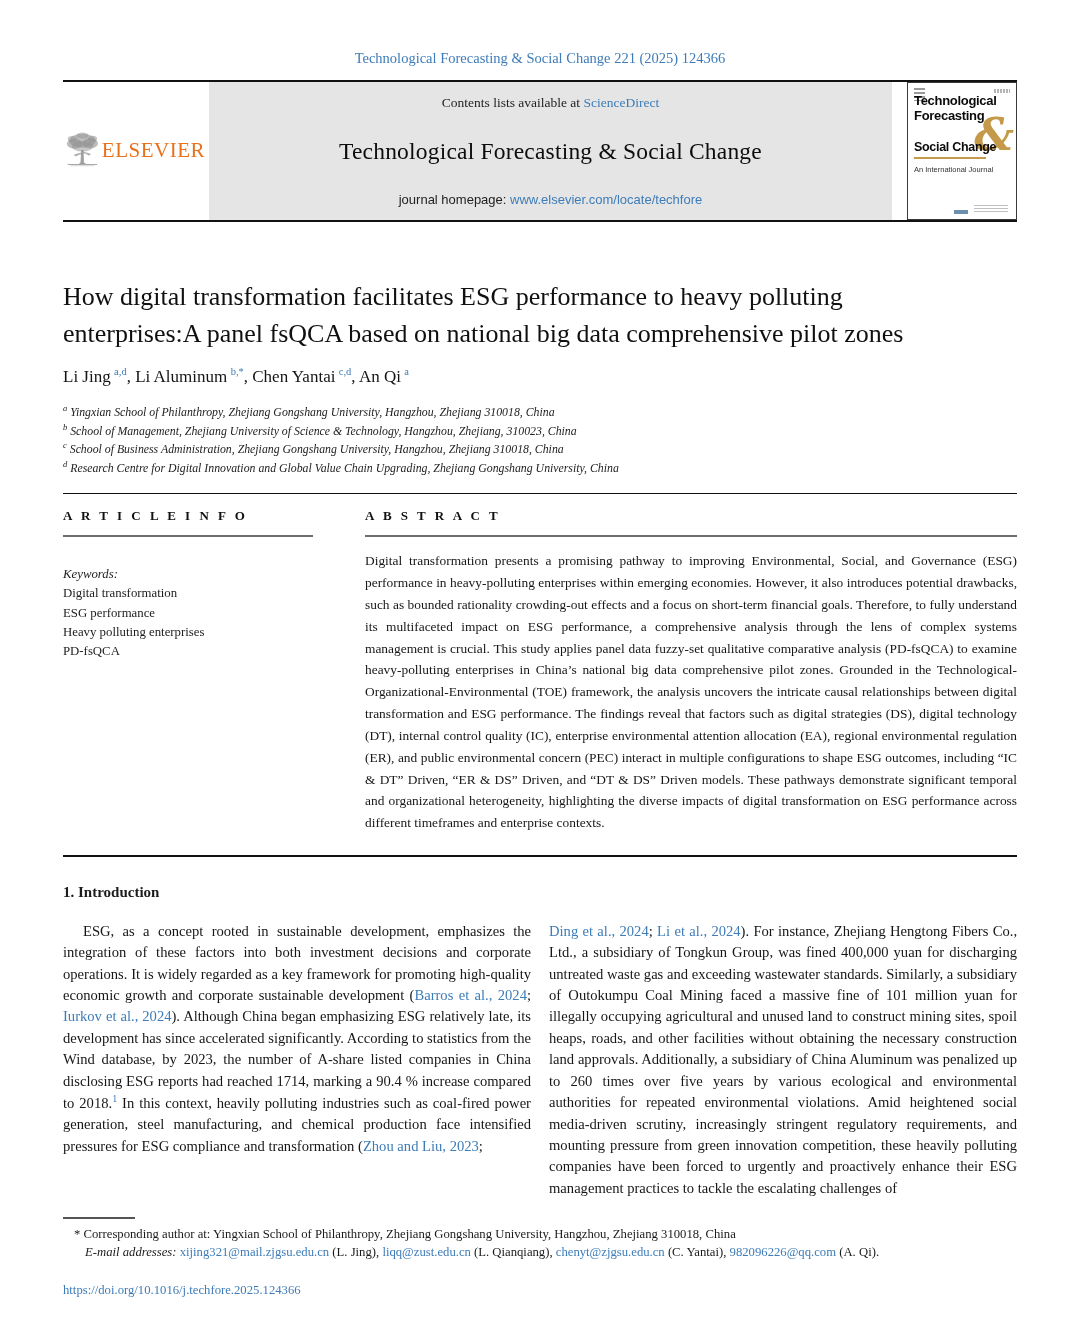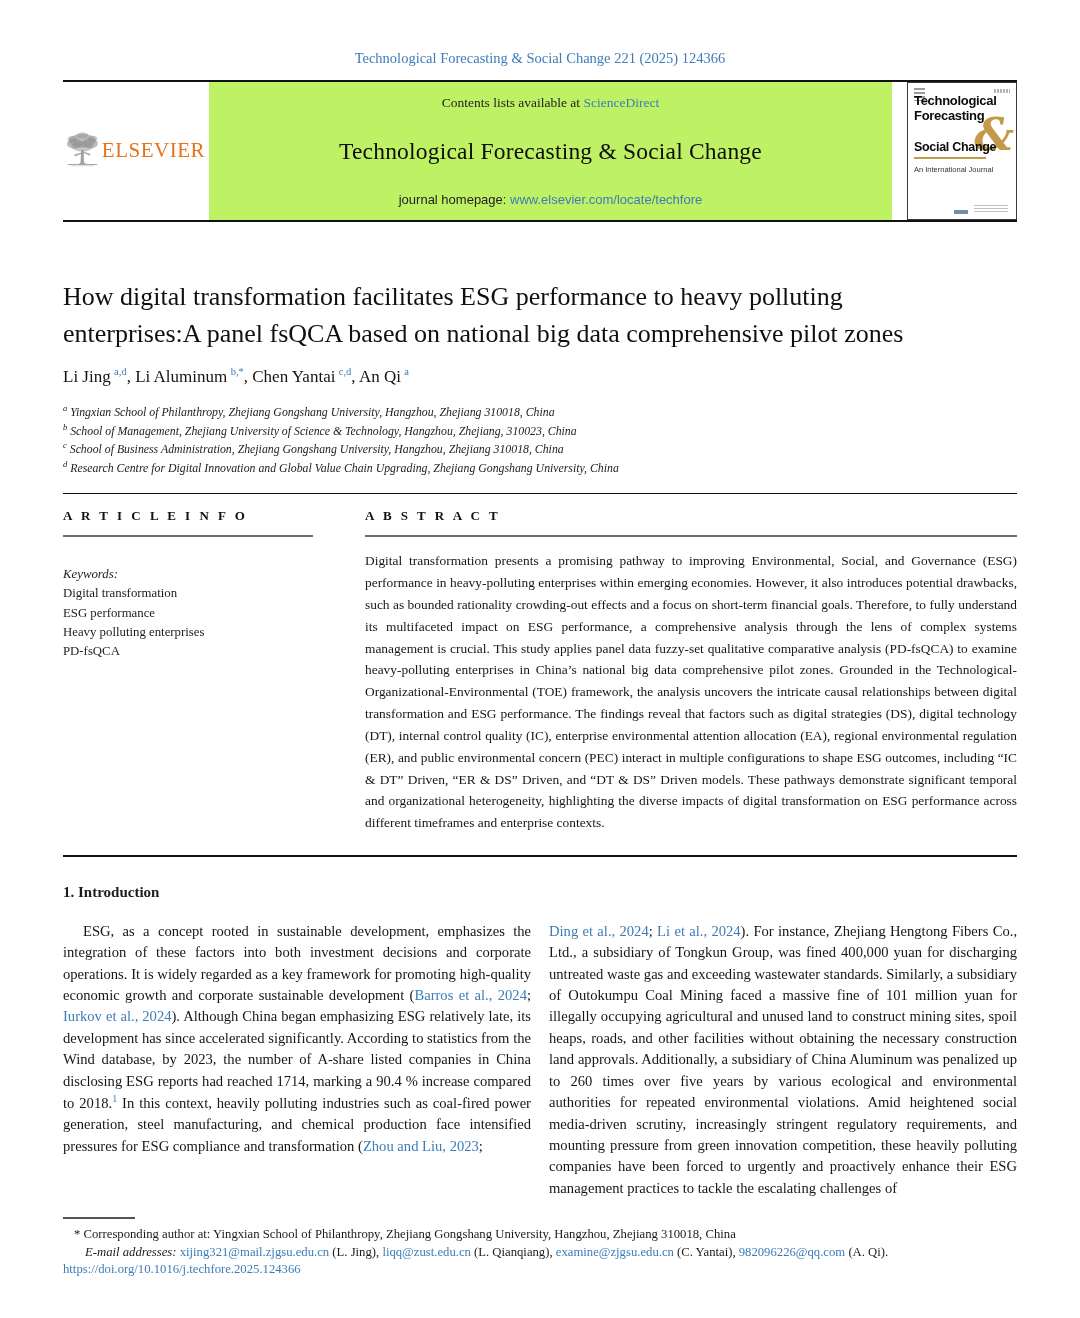--- a/index.html
+++ b/index.html
@@ -19,21 +19,21 @@
   .citation{margin-top:50px;text-align:center;font-size:14.5px;color:var(--link);}
   .rule{height:2px;background:#111;}
   .rule-top{margin-top:13px;}
   .rule-thin{height:1.5px;background:#111;}
 
   
   .banner{height:138px;display:flex;align-items:stretch;}
   .logo-col{width:142px;display:flex;flex-direction:row;align-items:center;justify-content:space-between;padding:4px 0 6px 0;}
   .logo-col svg{display:block;}
   .elsevier-word{font-family:"Liberation Serif",serif;font-size:21px;color:var(--orange);letter-spacing:.5px;}
-  .grey-box{flex:1;background:#bef264;margin-left:4px;display:flex;flex-direction:column;align-items:center;justify-content:space-between;padding:13px 10px 13px 10px;}
+  .grey-box{flex:1;background:#e5e5e5;margin-left:4px;display:flex;flex-direction:column;align-items:center;justify-content:space-between;padding:13px 10px 13px 10px;}
   .contents-line{font-size:13.5px;color:#222;}
   .contents-line .sd{color:var(--link);}
   .journal-title{font-size:23.5px;color:#0d0d0d;letter-spacing:.2px;}
   .homepage-line{font-family:"Liberation Sans",sans-serif;font-size:13px;color:#222;}
   .homepage-line .url{color:var(--link);}
   
   .cover{width:110px;margin-left:15px;border:1px solid #3a3a3a;background:#fff;position:relative;padding:5px 6px;overflow:hidden;}
   .cover-corner{position:absolute;top:5px;left:6px;width:11px;height:13px;
     background:repeating-linear-gradient(#9a9a9a 0 2px,#fff 2px 4px);}
   .cover-topright{position:absolute;top:6px;right:6px;width:16px;height:4px;
@@ -79,21 +79,21 @@
   sup.supblk{color:#161616;font-size:9.5px;}
 
   
   .fn-rule{margin-top:18px;width:72px;height:1.5px;background:#555;}
   .fn{font-size:12.7px;line-height:1.45;text-align:justify;color:#1a1a1a;}
   .fn-corr{margin-top:6px;padding-left:11px;}
   .fn-email{padding-left:22px;}
   .fn-note1{text-indent:11px;}
 
   
-  .bottom{}
+  .bottom{margin-top:21px;}
   .doi{font-size:12.7px;color:var(--link);}
 </style>
 </head>
 <body>
 
 <div class="page">
 
   <div class="citation">Technological Forecasting &amp; Social Change 221 (2025) 124366</div>
   <div class="rule rule-top"></div>
 
@@ -188,20 +188,20 @@
         <p class="firstpara"><span>ESG, as a concept rooted in sustainable development, emphasizes the integration of these factors into both investment decisions and corporate operations. It is widely regarded as a key framework for promoting high-quality economic growth and corporate sustainable development (</span><span class="link">Barros et al., 2024</span><span>; </span><span class="link">Iurkov et al., 2024</span><span>). Although China began emphasizing ESG relatively late, its development has since accelerated significantly. According to statistics from the Wind database, by 2023, the number of A-share listed companies in China disclosing ESG reports had reached 1714, marking a 90.4 % increase compared to 2018.</span><sup class="supnum">1</sup><span> In this context, heavily polluting industries such as coal-fired power generation, steel manufacturing, and chemical production face intensified pressures for ESG compliance and transformation (</span><span class="link">Zhou and Liu, 2023</span><span>;</span></p>
       </div>
       <div class="col">
         <p><span class="link">Ding et al., 2024</span><span>; </span><span class="link">Li et al., 2024</span><span>). For instance, Zhejiang Hengtong Fibers Co., Ltd., a subsidiary of Tongkun Group, was fined 400,000 yuan for discharging untreated waste gas and exceeding wastewater standards. Similarly, a subsidiary of Outokumpu Coal Mining faced a massive fine of 101 million yuan for illegally occupying agricultural and unused land to construct mining sites, spoil heaps, roads, and other facilities without obtaining the necessary construction land approvals. Additionally, a subsidiary of China Aluminum was penalized up to 260 times over five years by various ecological and environmental authorities for repeated environmental violations. Amid heightened social media-driven scrutiny, increasingly stringent regulatory requirements, and mounting pressure from green innovation competition, these heavily polluting companies have been forced to urgently and proactively enhance their ESG management practices to tackle the escalating challenges of</span></p>
       </div>
     </div>
   </div>
 
   <div class="fn-rule"></div>
   <div class="fn fn-corr"><span>* Corresponding author at: Yingxian School of Philanthropy, Zhejiang Gongshang University, Hangzhou, Zhejiang 310018, China</span></div>
-  <div class="fn fn-email"><span class="it">E-mail addresses: </span><span class="link">xijing321@mail.zjgsu.edu.cn</span><span> (L. Jing), </span><span class="link">liqq@zust.edu.cn</span><span> (L. Qianqiang), </span><span class="link">examine@zjgsu.edu.cn</span><span> (C. Yantai), </span><span class="link">982096226@qq.com</span><span> (A. Qi).</span></div>
+  <div class="fn fn-email"><span class="it">E-mail addresses: </span><span class="link">xijing321@mail.zjgsu.edu.cn</span><span> (L. Jing), </span><span class="link">liqq@zust.edu.cn</span><span> (L. Qianqiang), </span><span class="link">chenyt@zjgsu.edu.cn</span><span> (C. Yantai), </span><span class="link">982096226@qq.com</span><span> (A. Qi).</span></div>
 
   <div class="bottom">
     <div class="doi">https://doi.org/10.1016/j.techfore.2025.124366</div>
 
   </div>
 
 </div>
 
 </body></html>

